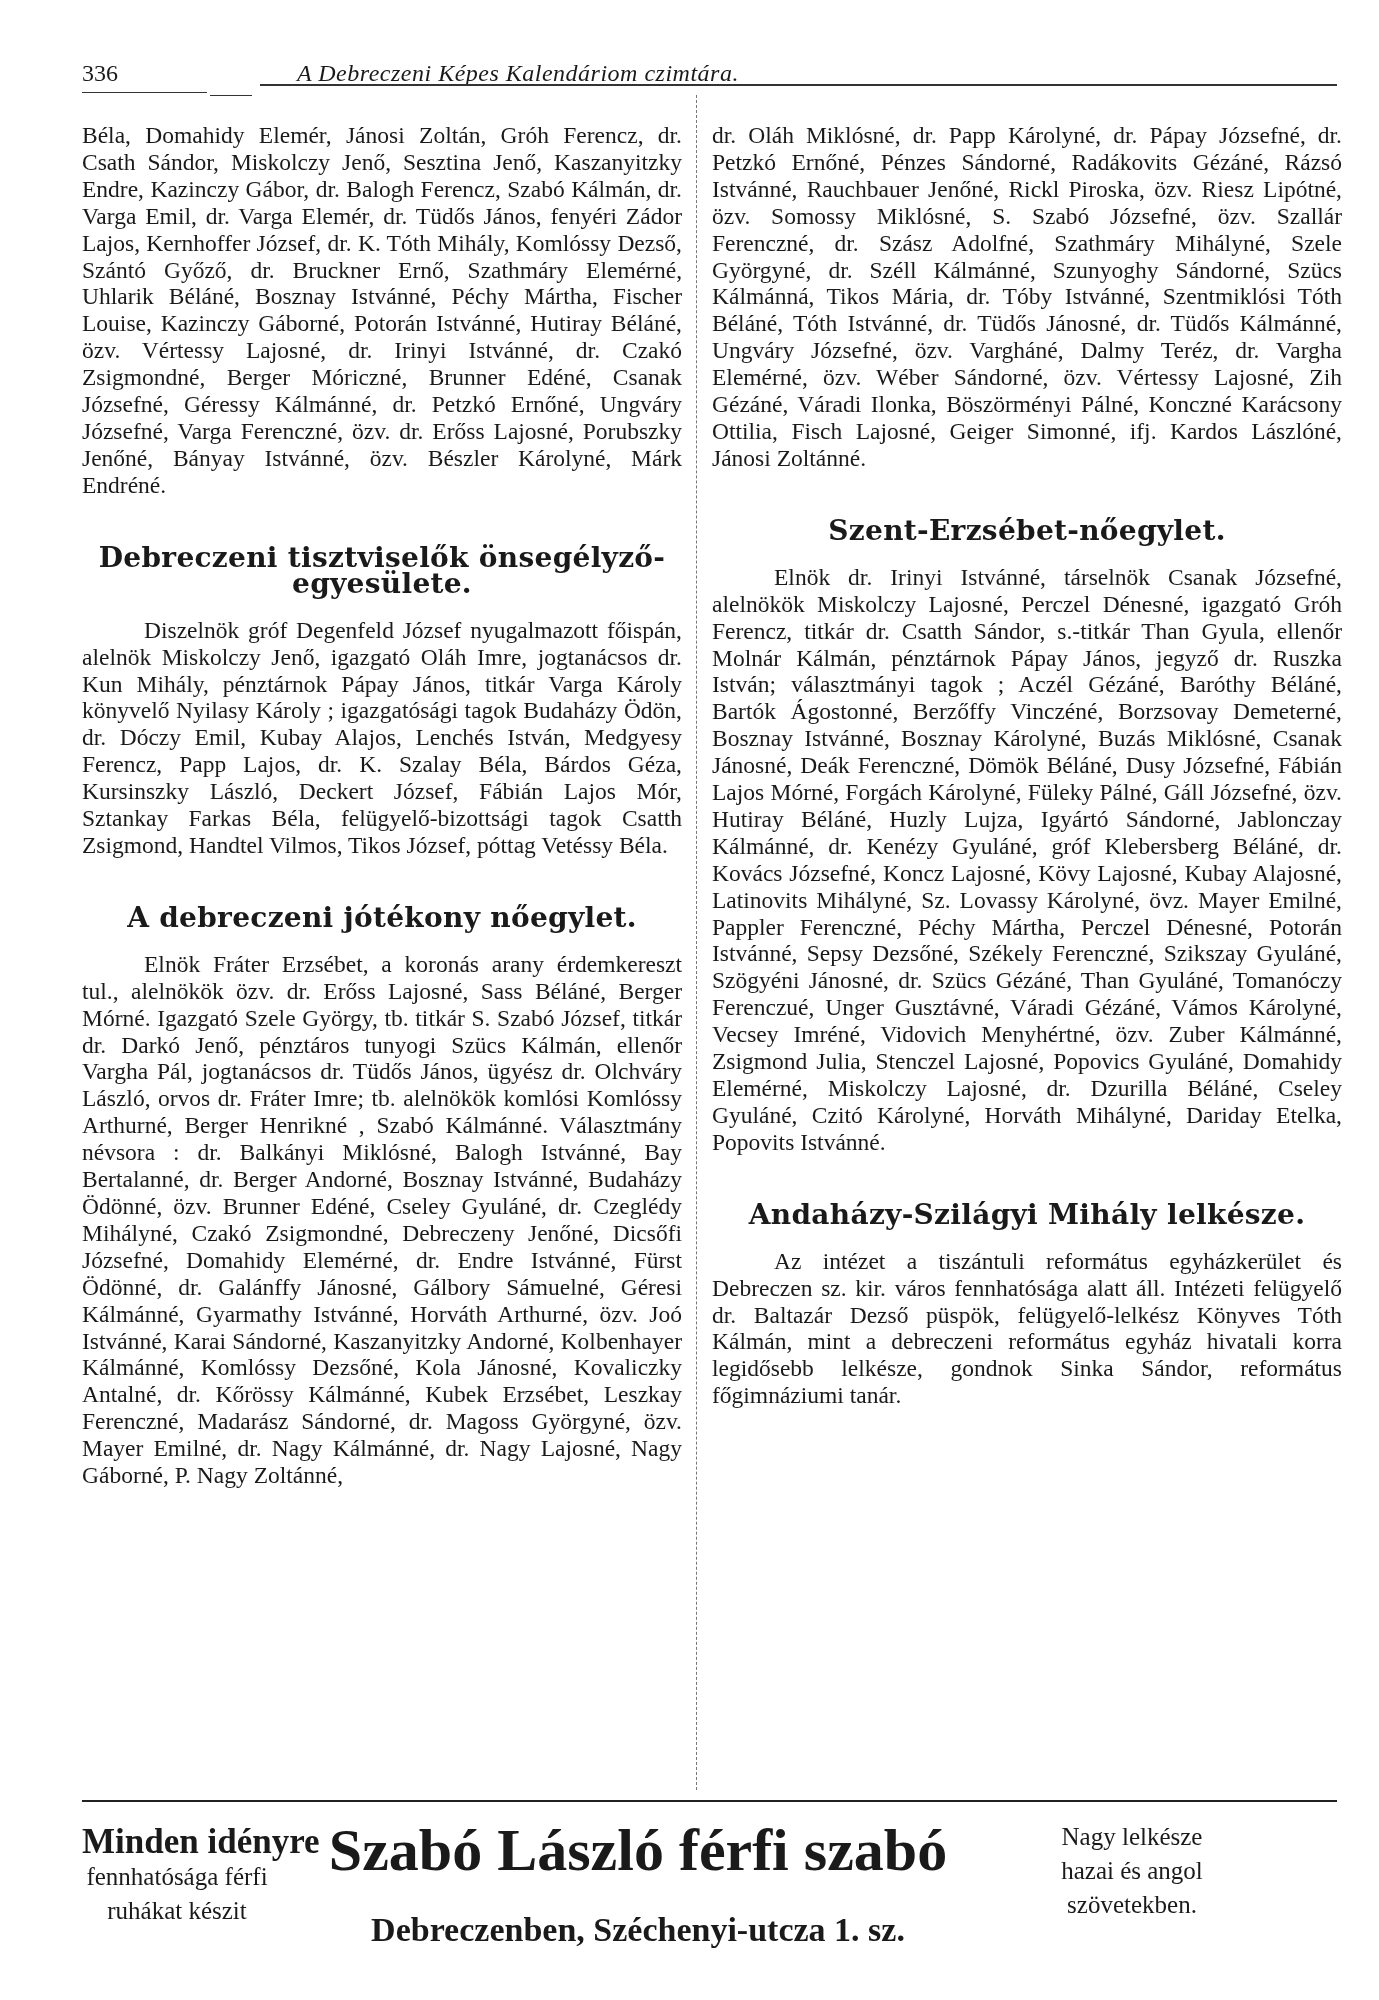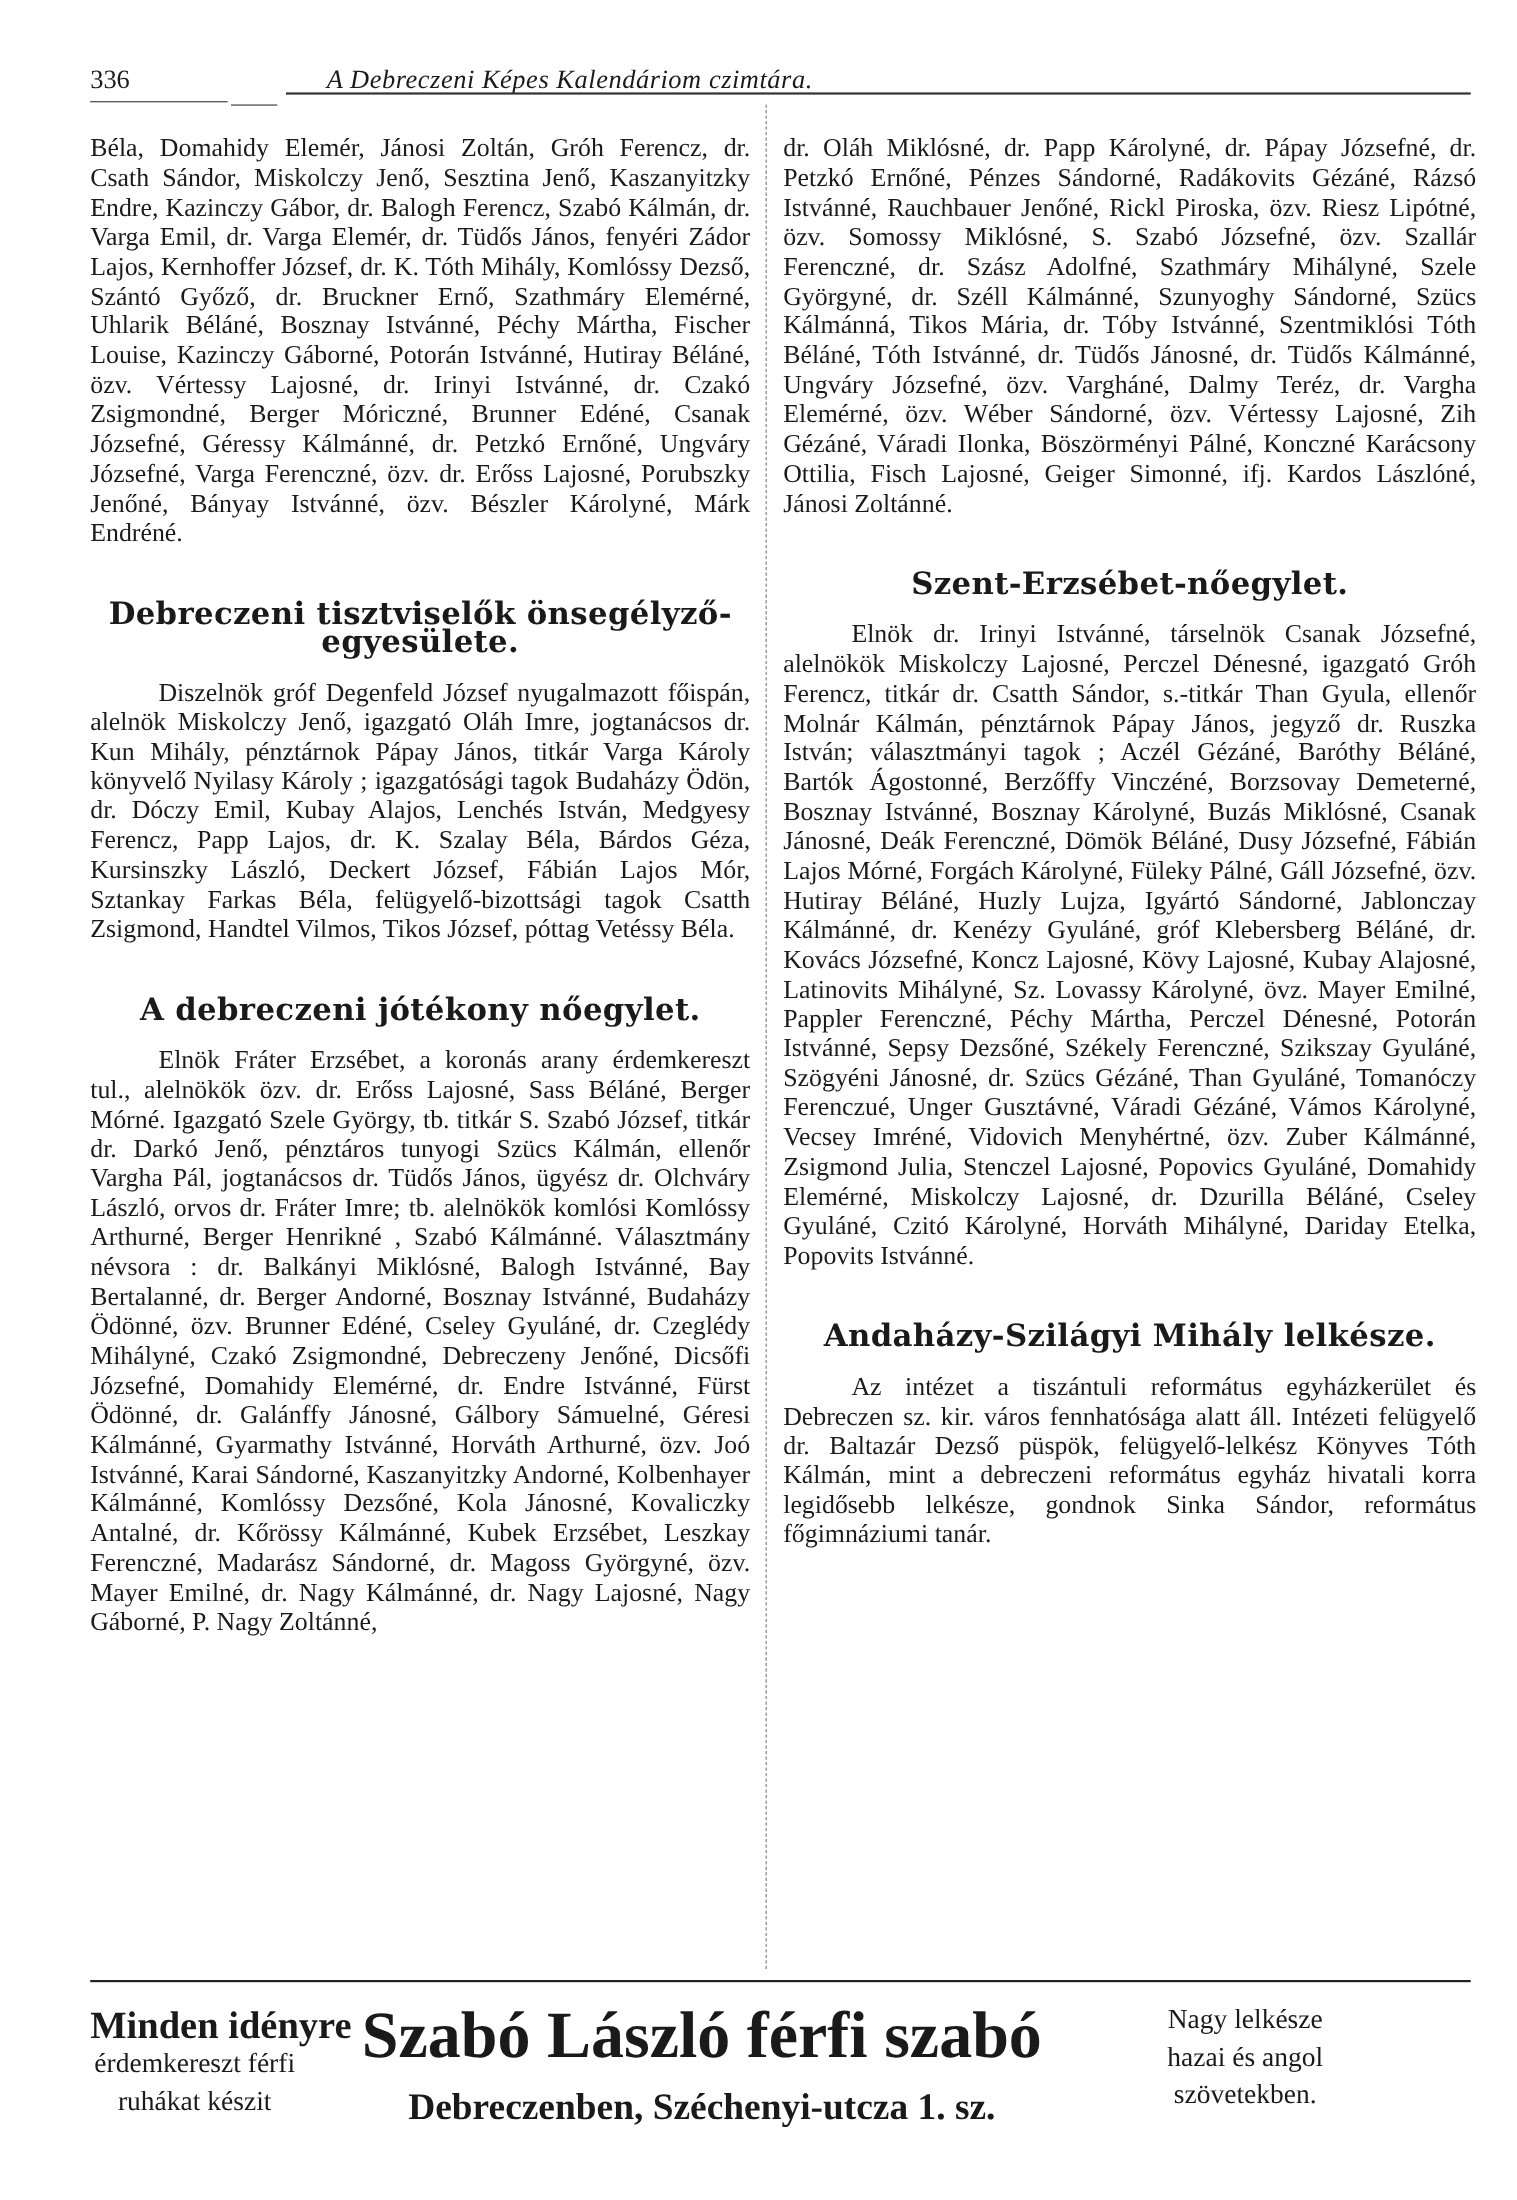--- a/index.html
+++ b/index.html
@@ -22,21 +22,21 @@
   .section-title { font-weight: bold; text-align: center; font-size: 28px; line-height: 26px; margin: 0; letter-spacing: 0.3px; font-family: "DejaVu Serif", serif; }
 
   .bottom-rule { position: absolute; left: 82px; top: 1800px; width: 1255px; border-top: 2.5px solid #222; }
 
   .ad { position: absolute; left: 82px; top: 1810px; width: 1255px; height: 180px; font-family: "Liberation Serif", serif; }
   .ad-left { position: absolute; left: 0; top: 14px; width: 190px; text-align: center; }
   .ad-left .l1 { font-size: 35px; font-weight: bold; line-height: 36px; white-space: nowrap; }
   .ad-left .l2 { font-size: 25px; line-height: 34px; white-space: nowrap; }
   .ad-center { position: absolute; left: 206px; top: 0; width: 700px; text-align: center; }
   .ad-center .name { font-size: 60px; font-weight: bold; line-height: 80px; white-space: nowrap; }
-  .ad-center .addr { font-size: 34px; font-weight: bold; line-height: 44px; white-space: nowrap; margin-top: 4px; }
+  .ad-center .addr { font-size: 34px; font-weight: bold; line-height: 44px; white-space: nowrap; margin-top: 18px; }
   .ad-right { position: absolute; left: 950px; top: 10px; width: 200px; text-align: center; }
   .ad-right div { font-size: 25px; line-height: 34px; white-space: nowrap; }
   .gap-sm { height: 20px; }
   .gap-md { height: 26px; }
 </style>
 </head>
 <body>
 
 <div class="page-header">
   <span class="page-number">336</span>
@@ -74,21 +74,21 @@
   <p class="section-title">Andaházy-Szilágyi Mihály lelkésze.</p>
   <div class="gap-sm"></div>
   <p class="para indent">Az intézet a tiszántuli református egyházkerület és Debreczen sz. kir. város fennhatósága alatt áll. Intézeti felügyelő dr. Baltazár Dezső püspök, felügyelő-lelkész Könyves Tóth Kálmán, mint a debreczeni református egyház hivatali korra legidősebb lelkésze, gondnok Sinka Sándor, református főgimnáziumi tanár.</p>
 </div>
 
 <div class="bottom-rule"></div>
 
 <div class="ad">
   <div class="ad-left">
     <div class="l1">Minden idényre</div>
-    <div class="l2">érdemkereszt férfi</div>
+    <div class="l2">fennhatósága férfi</div>
     <div class="l2">ruhákat készit</div>
   </div>
   <div class="ad-center">
     <div class="name">Szabó László férfi szabó</div>
     <div class="addr">Debreczenben, Széchenyi-utcza 1. sz.</div>
   </div>
   <div class="ad-right">
     <div>Nagy lelkésze</div>
     <div>hazai és angol</div>
     <div>szövetekben.</div>

